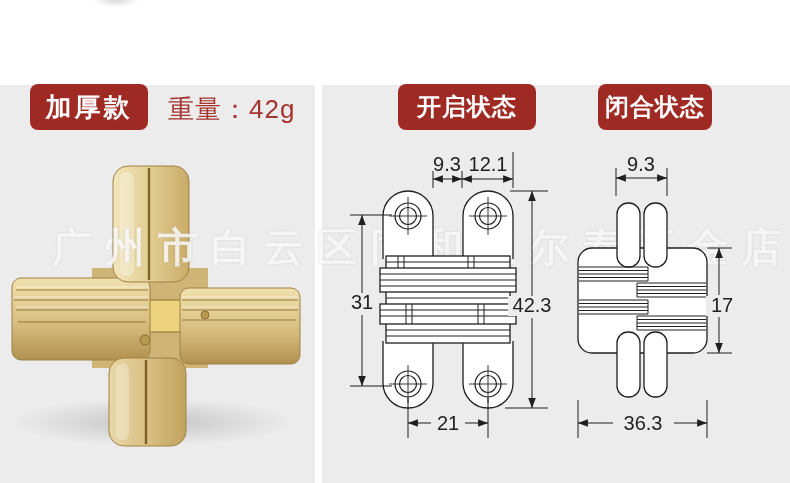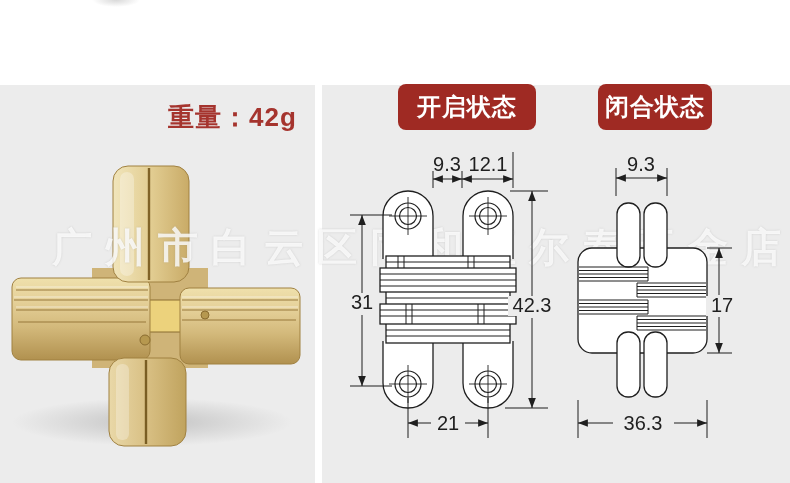--- a/index.html
+++ b/index.html
@@ -10,21 +10,21 @@
   .panel{position:absolute;top:85px;height:398px;background:#ececec;z-index:0}
   .panel-left{left:0;width:315px}
   .panel-right{left:322px;width:468px}
   .note{position:absolute;left:28px;top:40px;font-size:20px;color:#4c4c4c;
         letter-spacing:.5px;white-space:pre;z-index:4}
   .badge{position:absolute;top:84px;height:46px;background:#9f2a23;color:#fff;font-weight:700;
          display:flex;align-items:center;justify-content:center;border-radius:8px;z-index:4}
   #badge-thick{left:30px;width:118px;font-size:26px;letter-spacing:3px}
   #badge-open{left:398px;width:138px;font-size:24px;letter-spacing:1px}
   #badge-closed{left:598px;width:114px;font-size:24px;letter-spacing:1px}
-  .weight{position:absolute;left:168px;top:100px;font-size:26px;font-weight:700;color:#a5342e;
+  .weight{position:absolute;left:168px;top:92px;font-size:26px;font-weight:400;color:#a5342e;
           letter-spacing:1px;z-index:4}
   .watermark{position:absolute;left:52px;top:220px;font-size:40px;font-weight:700;letter-spacing:13px;
              white-space:nowrap;color:rgba(255,255,255,.8);
              text-shadow:0 0 2px rgba(140,140,140,.35);z-index:2}
   svg.photo{position:absolute;left:0;top:150px;z-index:1}
   svg.diagram{position:absolute;z-index:3}
   #diag-open{left:330px;top:140px}
   #diag-closed{left:560px;top:140px}
   .dimtxt{font-size:20px;fill:#1f1f1f;font-family:"Liberation Sans","DejaVu Sans",sans-serif}
 </style>
@@ -32,20 +32,21 @@
 <body>
 
 <div id="stage">
 
   <div class="smudge"></div>
 
   <div class="panel panel-left"></div>
   <div class="panel panel-right"></div>
 
 
+  <div class="badge" id="badge-thick">加厚款</div>
   <div class="weight">重量：42g</div>
   <div class="badge" id="badge-open">开启状态</div>
   <div class="badge" id="badge-closed">闭合状态</div>
 
   <svg class="photo" width="320" height="300" viewBox="0 0 320 300">
     <defs>
       <linearGradient id="bV" x1="0" y1="0" x2="1" y2="0">
         <stop offset="0" stop-color="#f1e5bb"></stop>
           <stop offset=".5" stop-color="#e2cd92"></stop>
         <stop offset="1" stop-color="#c9ab67"></stop>

